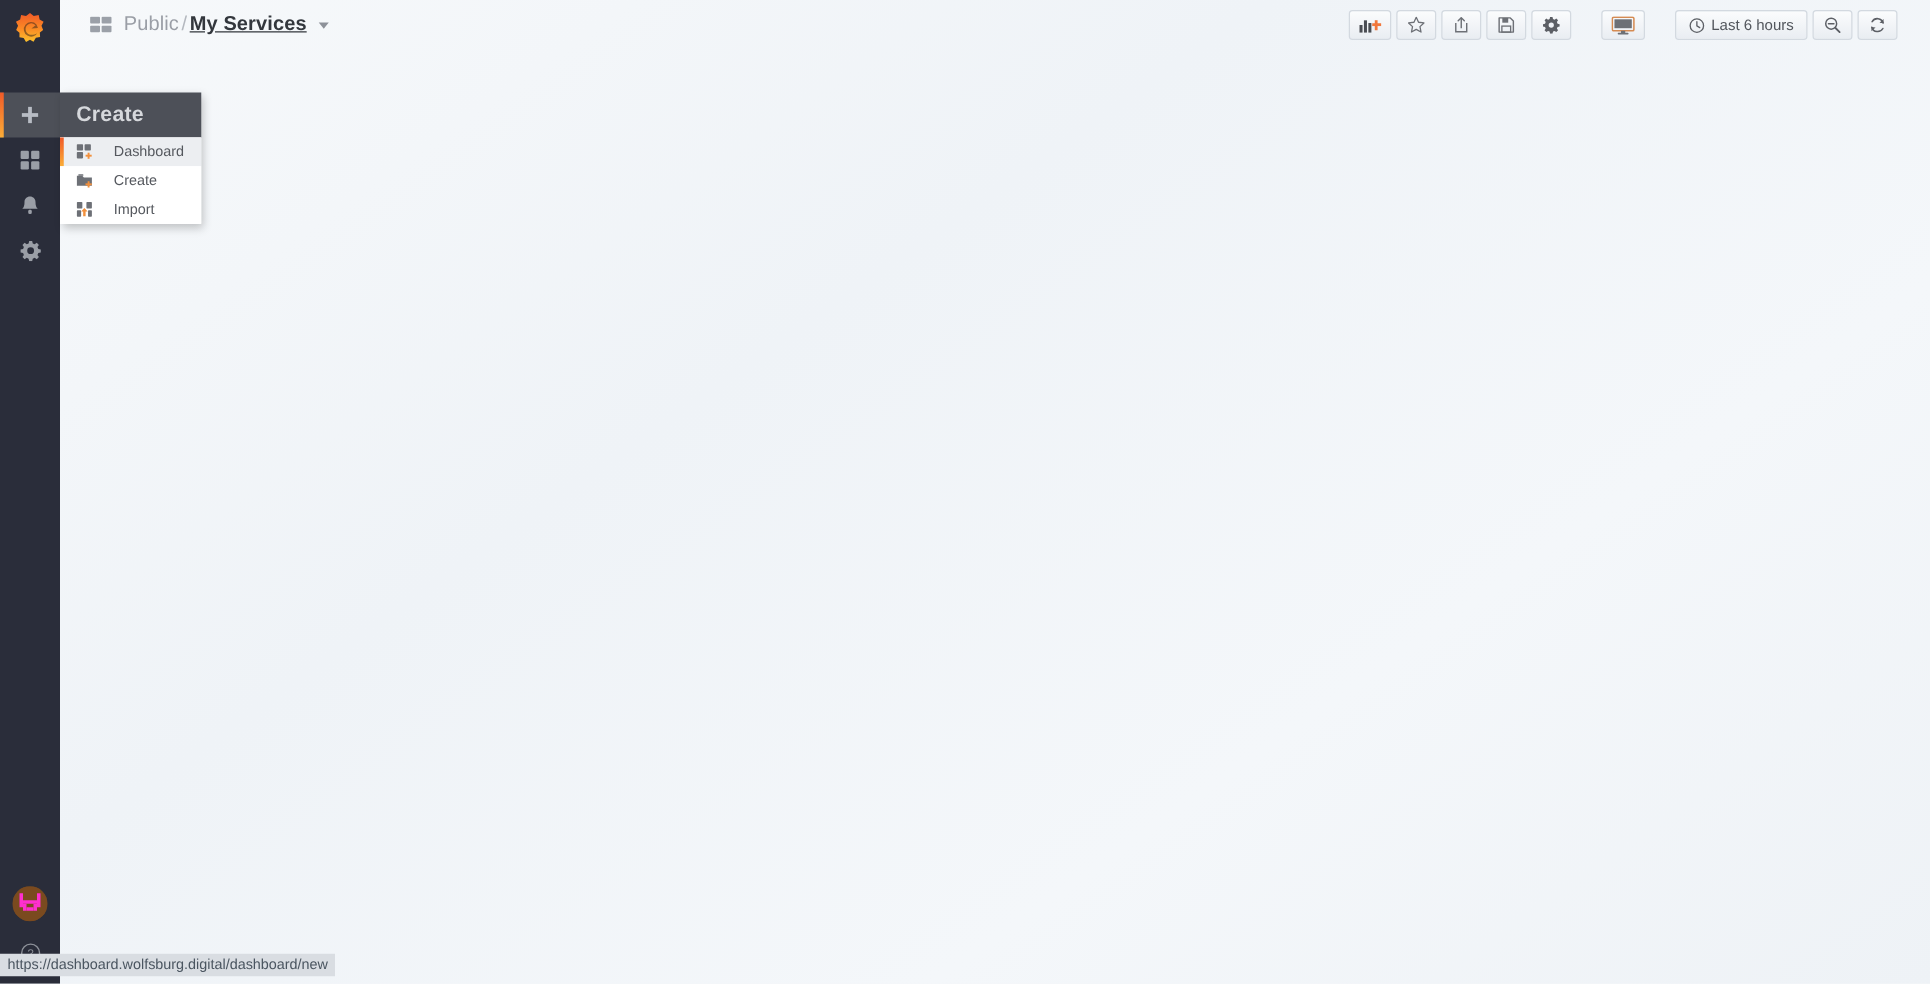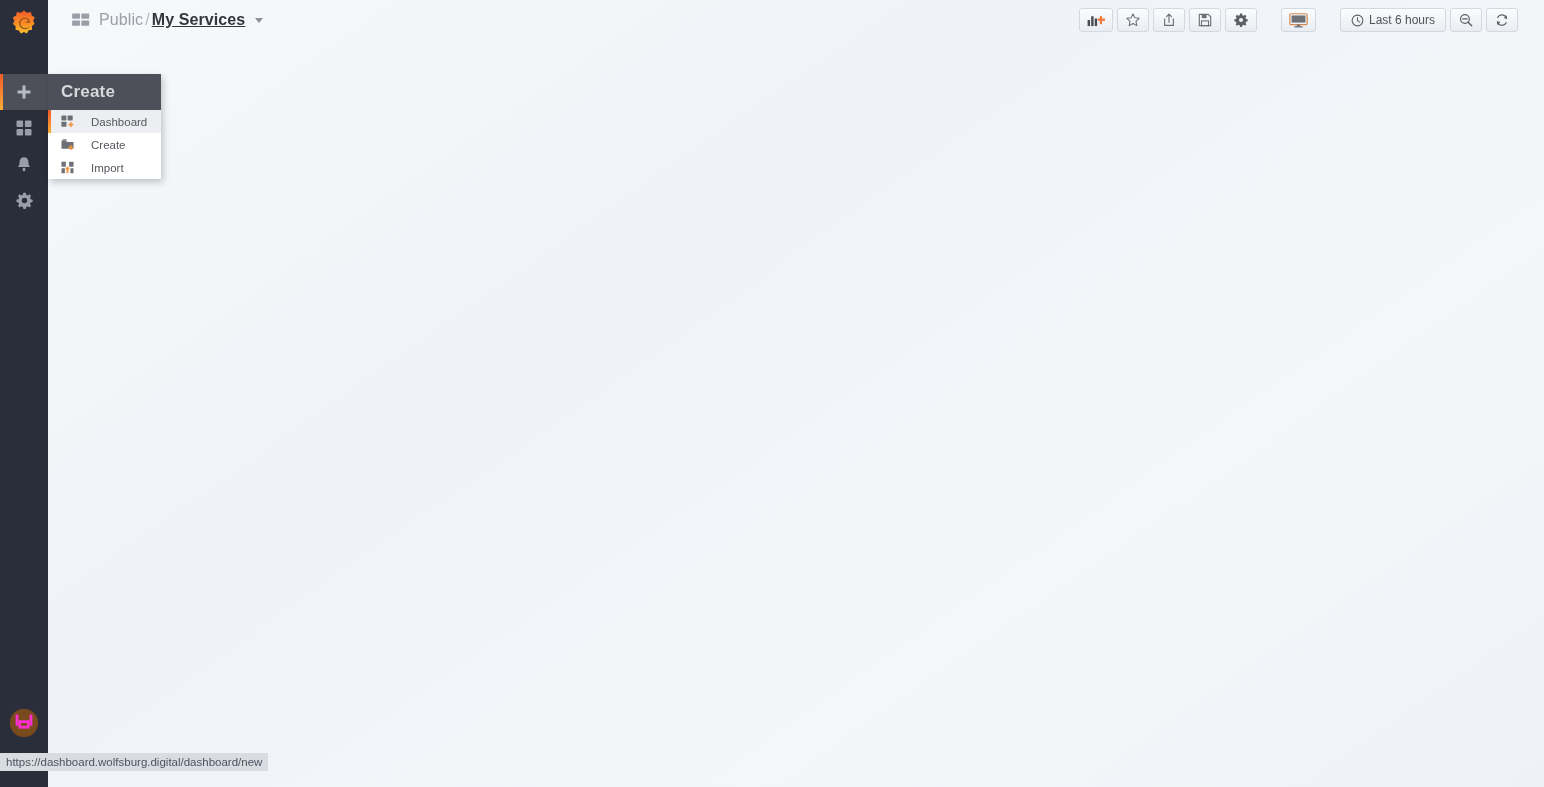--- a/index.html
+++ b/index.html
@@ -184,21 +184,21 @@
     position: absolute;
     left: 0; top: 0; bottom: 0;
     width: 3px;
     background: linear-gradient(#f05a28, #fbad37);
   }
   .dd-icon { width: 13px; height: 13px; display:block; flex: 0 0 13px; }
 
   
   .statusbar {
     position: absolute;
-    left: 0; bottom: 16px;
+    left: 0; bottom: 6px;
     height: 18px;
     background: #d9dde2;
     color: #4a5560;
     font-size: 11.5px;
     display: flex;
     align-items: center;
     padding: 0 6px;
     z-index: 80;
     max-width: 515px;
     white-space: nowrap;

